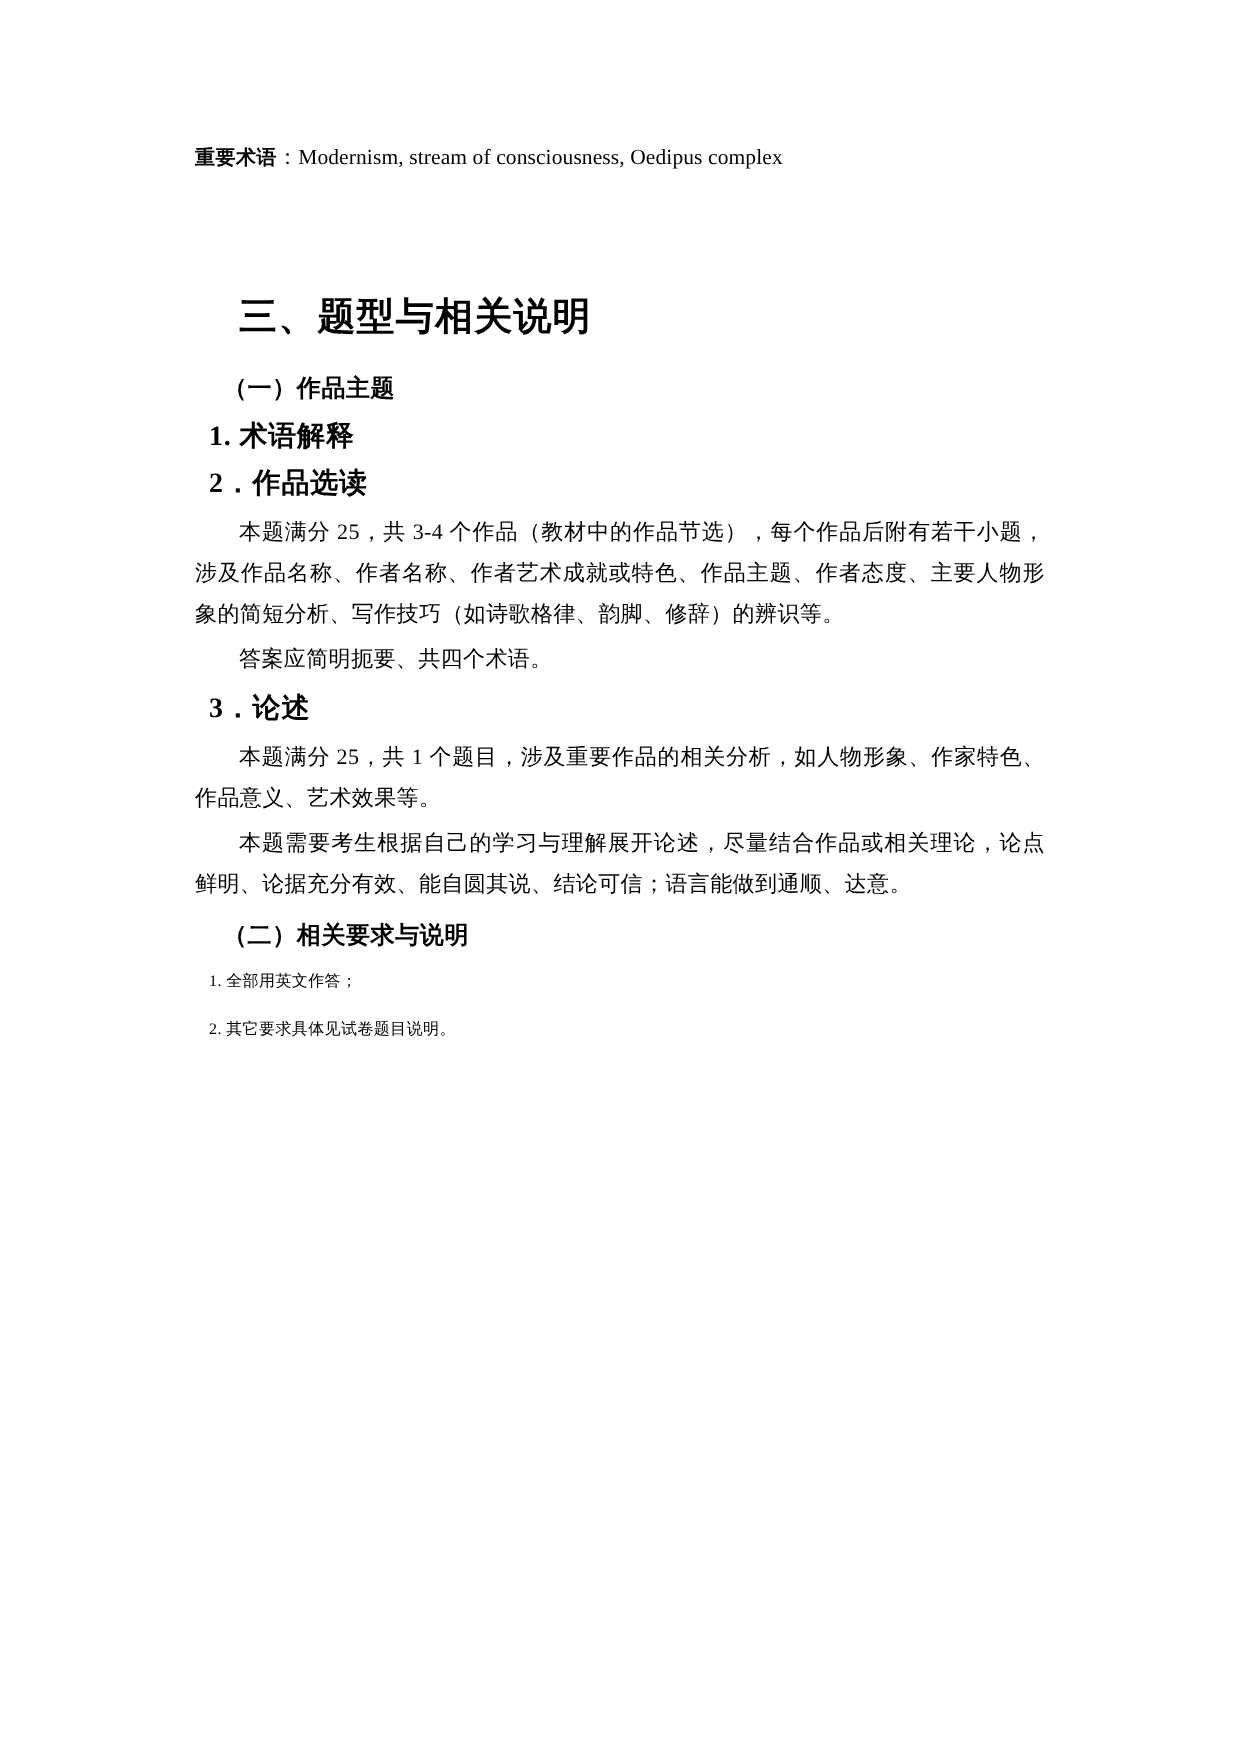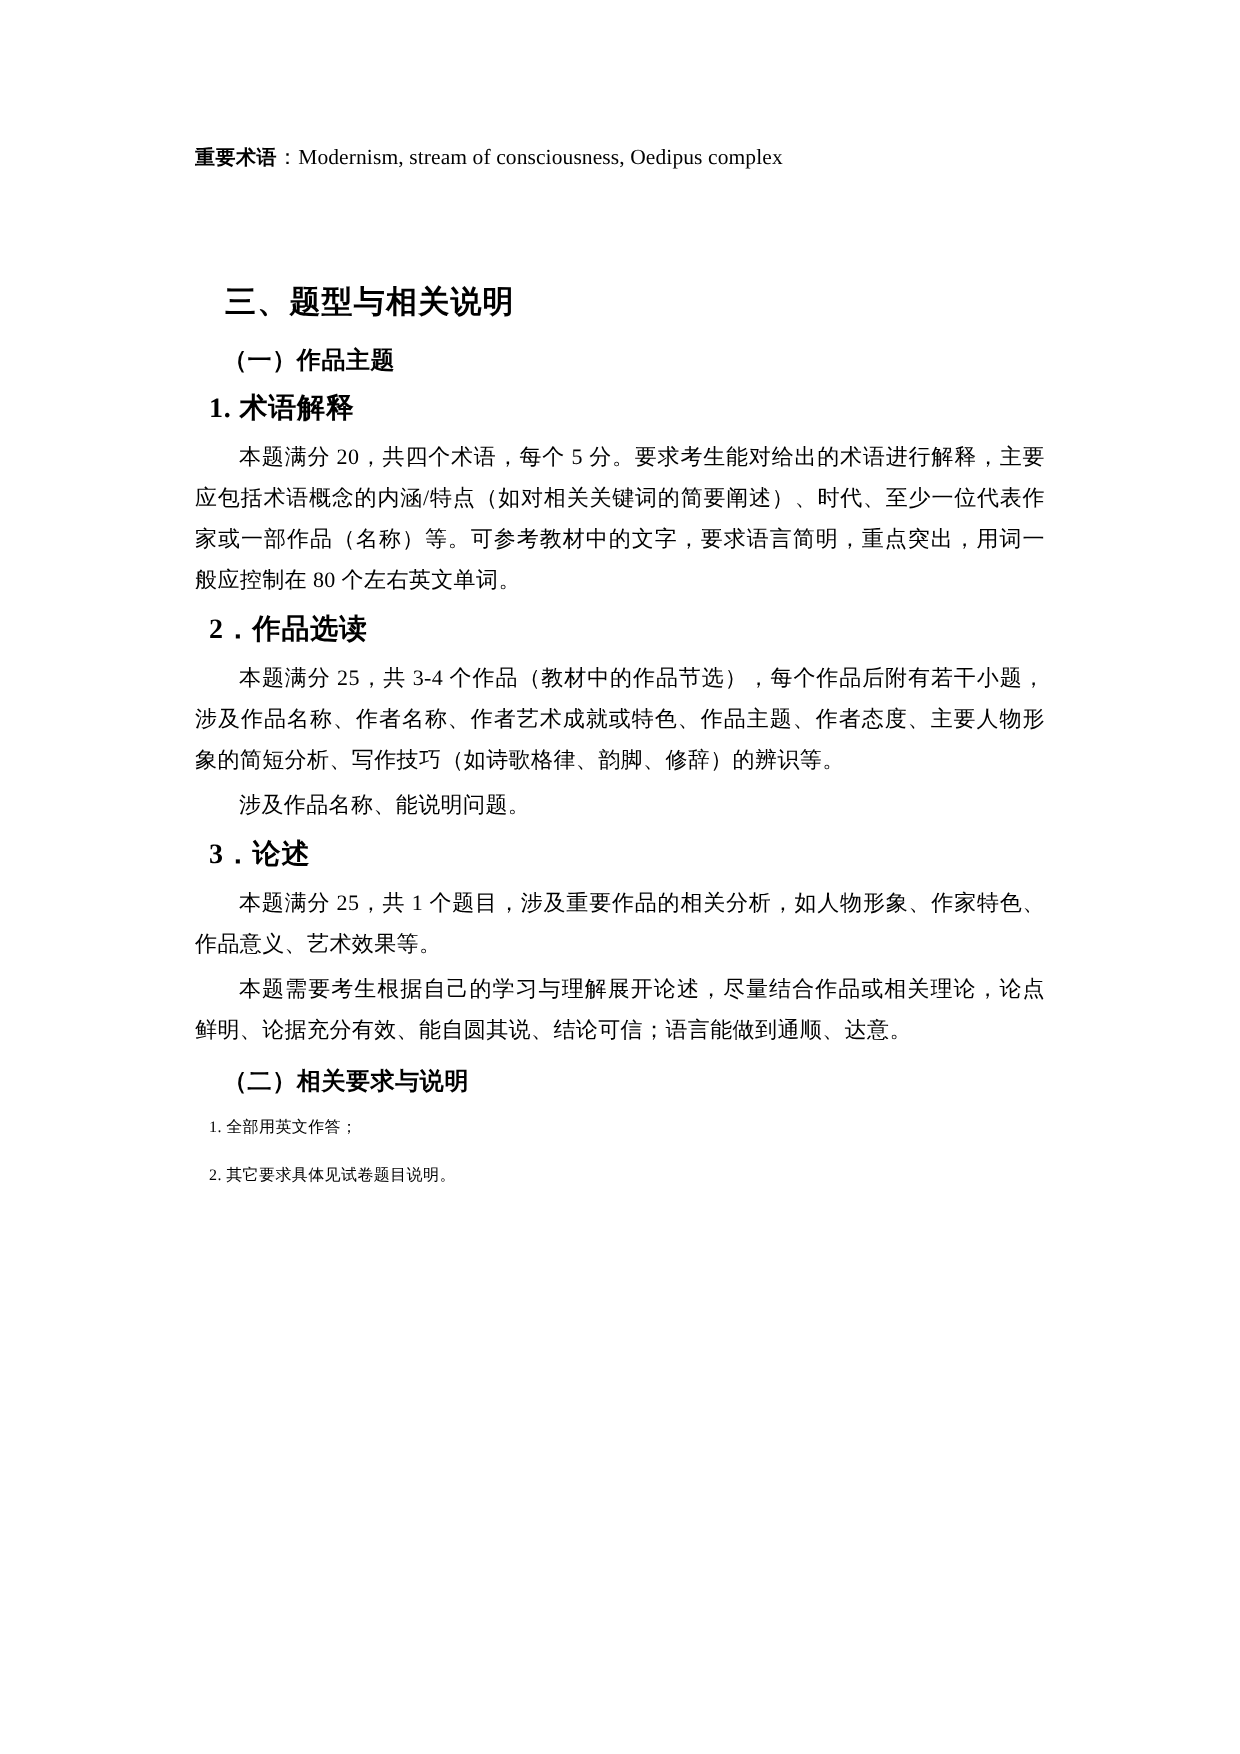--- a/index.html
+++ b/index.html
@@ -42,26 +42,26 @@
     font-family: "Liberation Serif", serif;
     font-size: 21px;
   }
   .keyterms .terms {
     font-family: "Liberation Serif", "DejaVu Serif", serif;
     font-size: 21.5px;
     letter-spacing: 0.1px;
   }
 
   .h1 {
-    margin: 2px;
+    margin: 16px;
     padding-top: 108px;
     padding-left: 28px;
     font-family: "DejaVu Sans", "Liberation Sans", sans-serif;
     font-weight: bold;
-    font-size: 31px;
+    font-size: 38px;
     line-height: 40px;
     letter-spacing: 1.2px;
   }
 
   .h2 {
     margin: 0;
     padding-top: 17px;
     padding-left: 28px;
     font-family: "DejaVu Sans", "Liberation Sans", sans-serif;
     font-weight: bold;
@@ -115,25 +115,24 @@
   <p class="keyterms">
     <span class="label">重要术语</span><span class="colon">：</span><span class="terms">Modernism, stream of consciousness, Oedipus complex</span>
   </p>
 
   <h1 class="h1">三、题型与相关说明</h1>
 
   <h2 class="h2">（一）作品主题</h2>
 
 
   <h3 class="h3">1.  术语解释</h3>
-  <p class="body">本题满分 20，共四个术语，每个 5 分。要求考生能对给出的术语进行解释，主要应包括术语概念的内涵/特点（如对相关关键词的简要阐述）、时代、至少一位代表作家或一部作品（名称）等。可参考教材中的文字，要求语言简明，重点突出，用词一般应控制在 80 个左右英文单词。</p>
 
   <h3 class="h3">2．作品选读</h3>
   <p class="body">本题满分 25，共 3-4 个作品（教材中的作品节选），每个作品后附有若干小题，涉及作品名称、作者名称、作者艺术成就或特色、作品主题、作者态度、主要人物形象的简短分析、写作技巧（如诗歌格律、韵脚、修辞）的辨识等。</p>
-  <p class="body nogap">涉及作品名称、能说明问题。</p>
+  <p class="body nogap">答案应简明扼要、共四个术语。</p>
 
   <h3 class="h3">3．论述</h3>
   <p class="body">本题满分 25，共 1 个题目，涉及重要作品的相关分析，如人物形象、作家特色、作品意义、艺术效果等。</p>
   <p class="body nogap">本题需要考生根据自己的学习与理解展开论述，尽量结合作品或相关理论，论点鲜明、论据充分有效、能自圆其说、结论可信；语言能做到通顺、达意。</p>
 
   <h2 class="h2 tight">（二）相关要求与说明</h2>
 
   <p class="listline">1.  全部用英文作答；</p>
   <p class="listline">2.  其它要求具体见试卷题目说明。</p>
 

